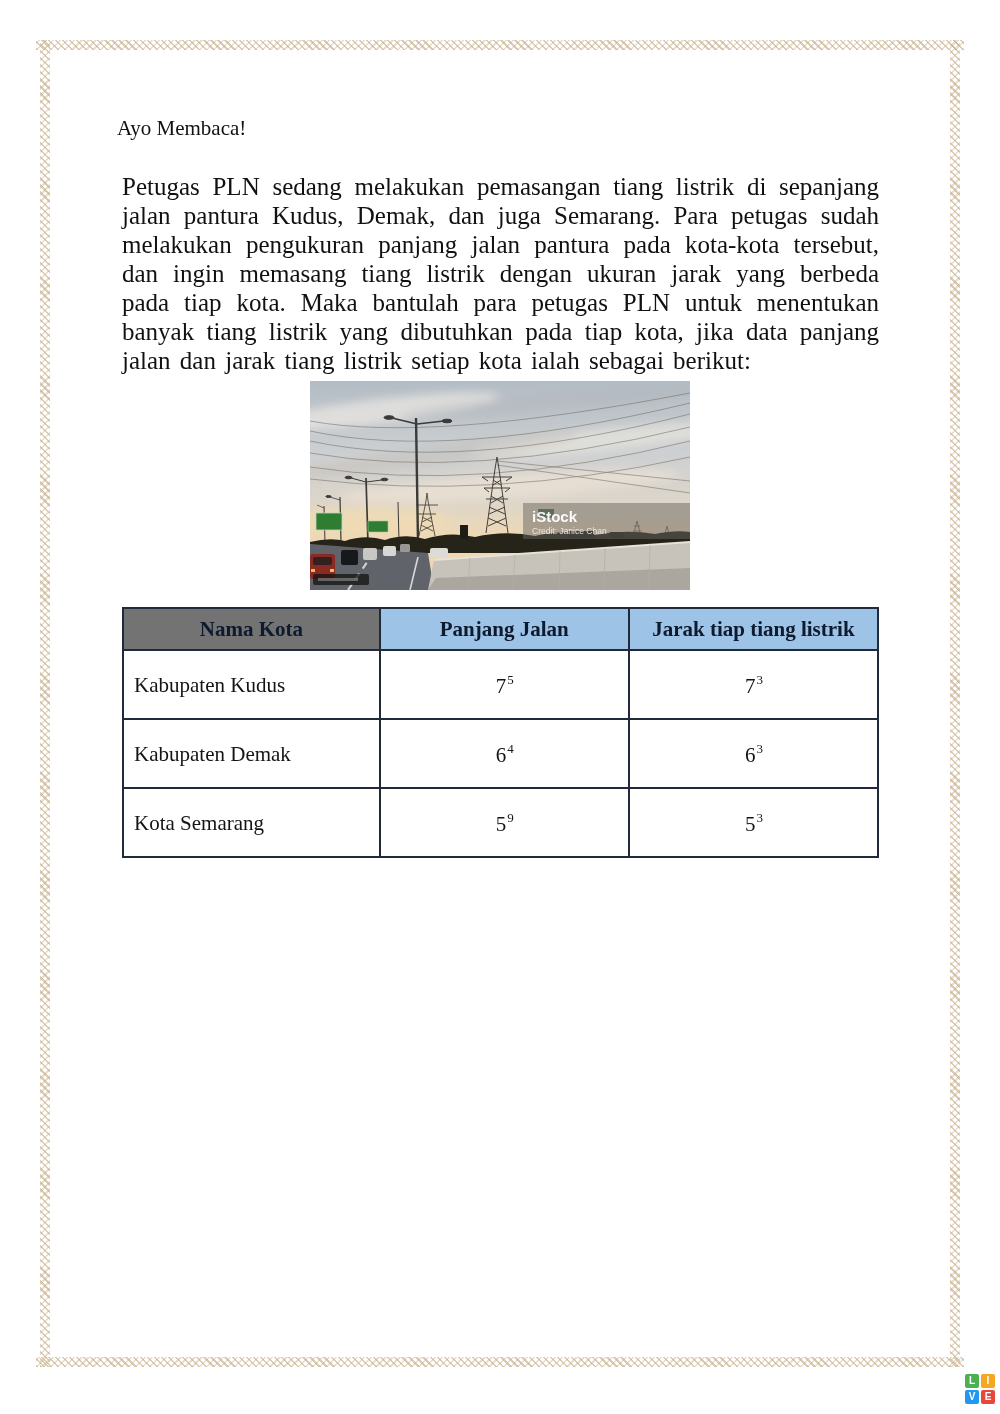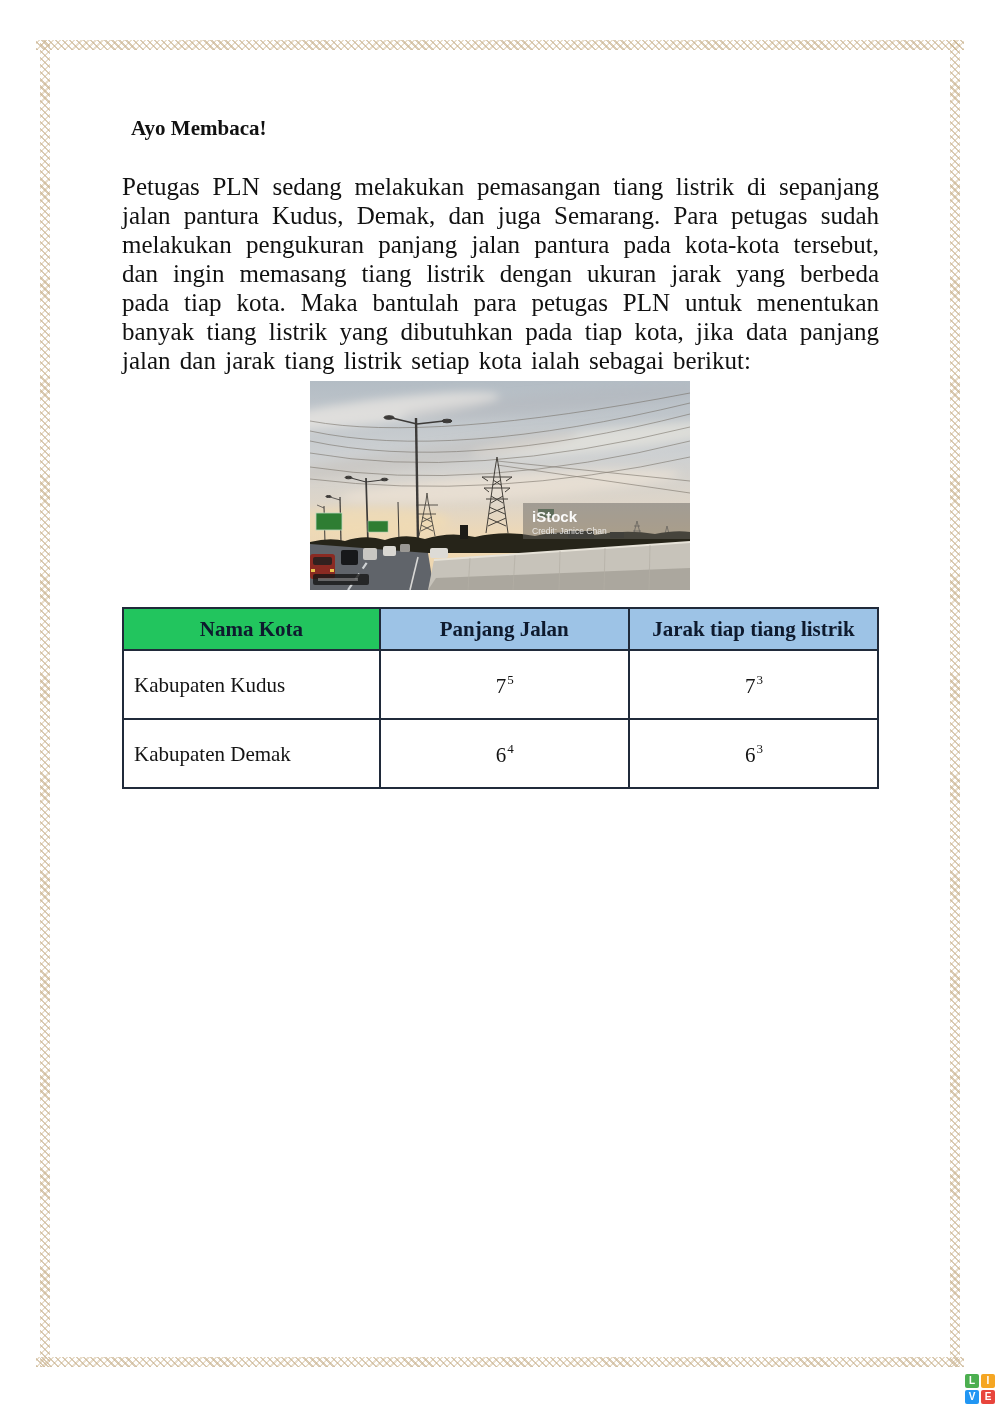--- a/index.html
+++ b/index.html
@@ -12,22 +12,22 @@
     background-image:
       repeating-linear-gradient(45deg, rgba(199,176,140,.65) 0 1.6px, transparent 1.6px 5px),
       repeating-linear-gradient(-45deg, rgba(216,196,164,.55) 0 1.6px, transparent 1.6px 5px);
   }
   .bstrip.top{left:36px;right:36px;top:40px;height:10px;}
   .bstrip.bottom{left:36px;right:36px;top:1357px;height:10px;}
   .bstrip.left{left:40px;top:40px;height:1327px;width:10px;}
   .bstrip.right{left:950px;top:40px;height:1327px;width:10px;}
 
   .title{
-    position:absolute;left:131px;top:116px;width:760px;
-    font-size:21px;font-weight:bold;
+    position:absolute;left:117px;top:116px;width:760px;
+    font-size:21px;font-weight:normal;
   }
   .passage{
     position:absolute;left:122px;top:172px;width:757px;
     font-size:25px;line-height:29px;text-align:justify;word-spacing:3px;
   }
   figure.photo{
     position:absolute;left:310px;top:381px;width:440px;height:209px;margin:0;
   }
   figure.photo svg{display:block;width:380px;height:209px;}
 
@@ -210,35 +210,40 @@
   </figure>
 
   <table class="data">
     <colgroup>
         <col style="width:34%">
         <col style="width:33%">
         <col style="width:33%">
       </colgroup>
     <thead>
       <tr>
-        <th style="background-color: #22c55e;">Nama Kota</th>
+        <th style="background-color: #737373;">Nama Kota</th>
         <th style="background-color: rgb(157, 195, 230);">Panjang Jalan</th>
         <th style="background-color: rgb(157, 195, 230); margin-left: 20px;">Jarak tiap tiang listrik</th>
       </tr>
     </thead>
     <tbody>
       <tr>
         <td class="kota">Kabupaten Kudus</td>
         <td class="val"><span>7</span><sup>5</sup></td>
         <td class="val"><span>7</span><sup>3</sup></td>
       </tr>
       <tr>
         <td class="kota">Kabupaten Demak</td>
         <td class="val"><span>6</span><sup>4</sup></td>
         <td class="val"><span>6</span><sup>3</sup></td>
+      </tr>
+      <tr>
+        <td class="kota">Kota Semarang</td>
+        <td class="val"><span>5</span><sup>9</sup></td>
+        <td class="val"><span>5</span><sup>3</sup></td>
       </tr>
     </tbody>
   </table>
 
   <div class="footer-logo">
     <div class="logo-grid">
       <span style="background-color: rgb(76, 175, 80);">L</span>
       <span style="background-color: rgb(245, 166, 35);">I</span>
       <span style="background-color: rgb(33, 150, 243);">V</span>
       <span style="background-color: rgb(232, 69, 60);">E</span>

